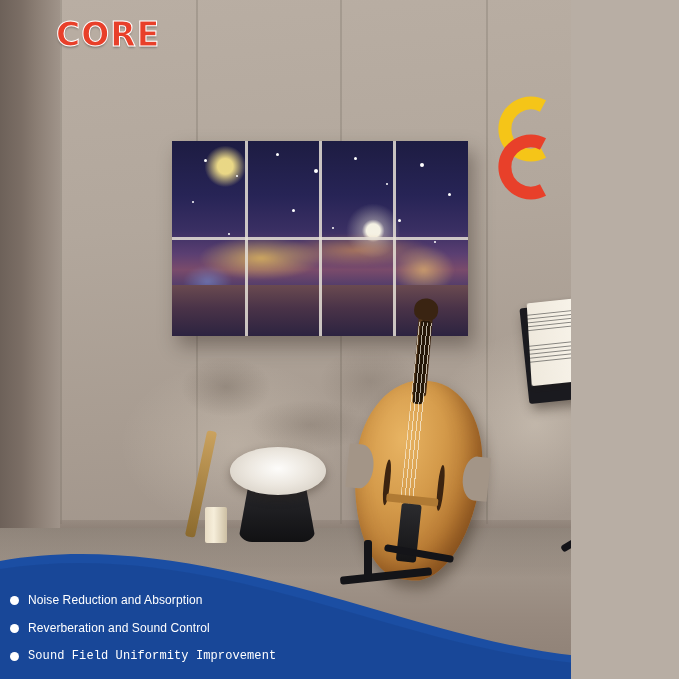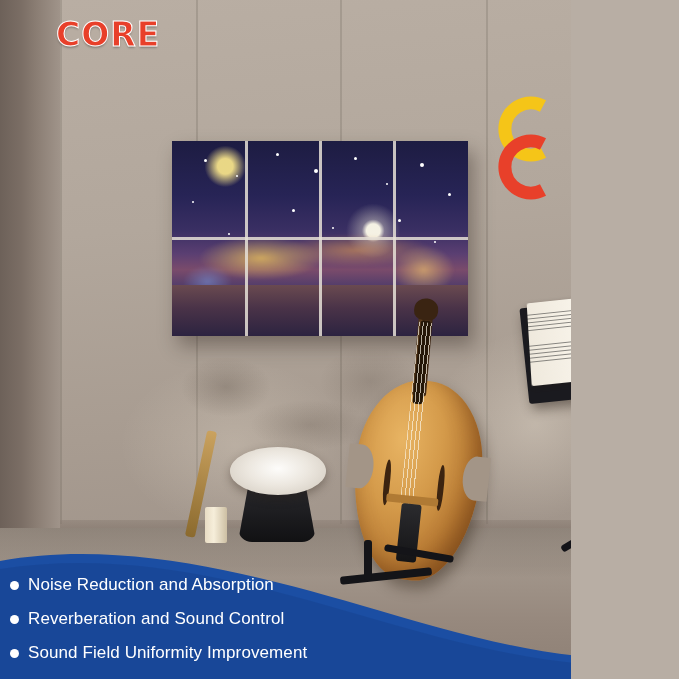--- a/index.html
+++ b/index.html
@@ -262,24 +262,24 @@
   .wave{
     position:absolute;left:0;bottom:0;width:679px;height:140px;
   }
   .bullets{
     position:absolute;left:10px;bottom:16px;width:420px;
     color:#ffffff;
   }
   .bullet{
     display:flex;align-items:center;
     margin:0 0 14px 0;
-    font-size:17px;
+    font-size:12px;
     letter-spacing:.1px;
   }
-  .bullet:last-child{margin-bottom:0;}
+  .bullet:last-child{margin-bottom:0;font-family:Liberation Mono, monospace;}
   .dot{
     width:9px;height:9px;border-radius:50%;
     background:#ffffff;flex:none;margin-right:9px;
   }
 </style>
 </head>
 <body>
 
 <div class="scene">
 

